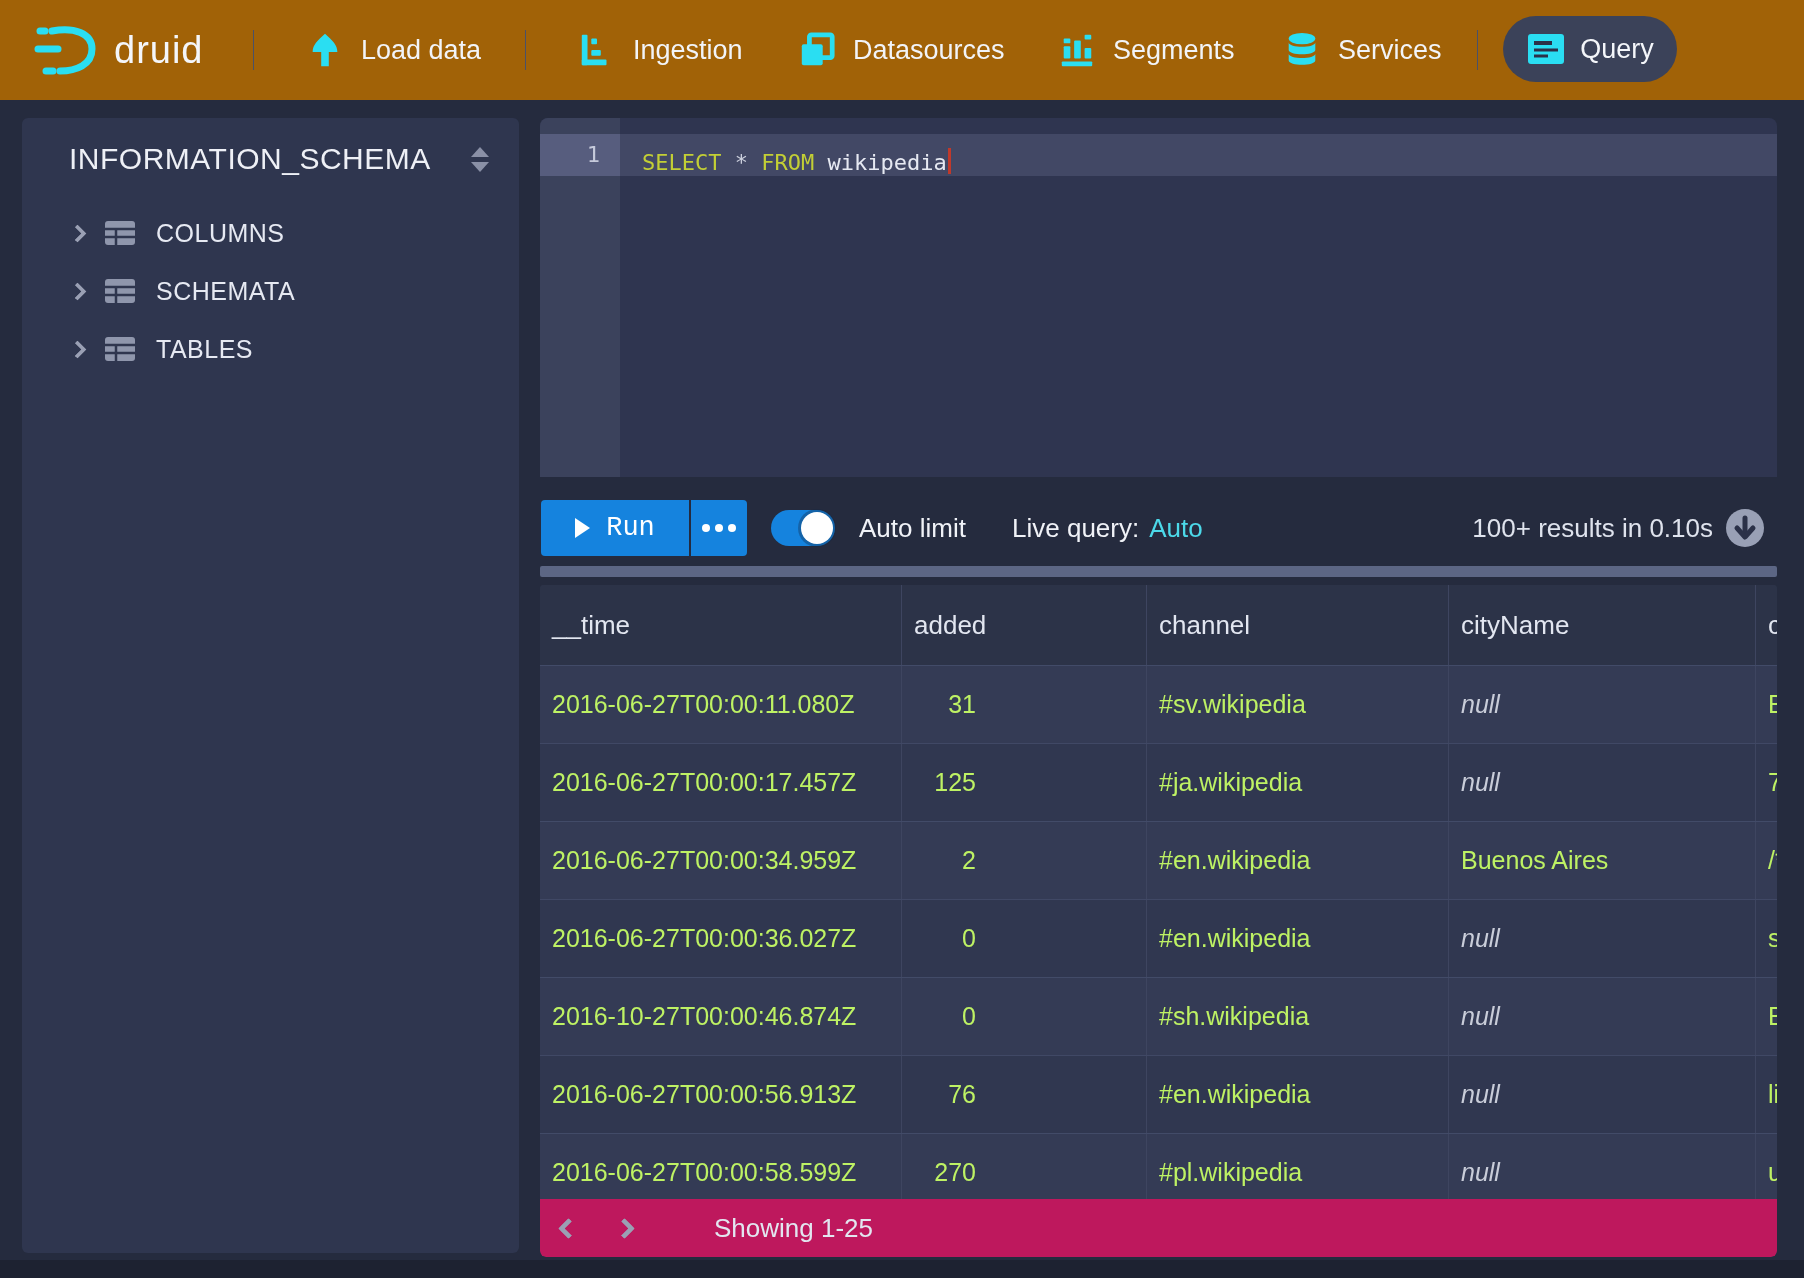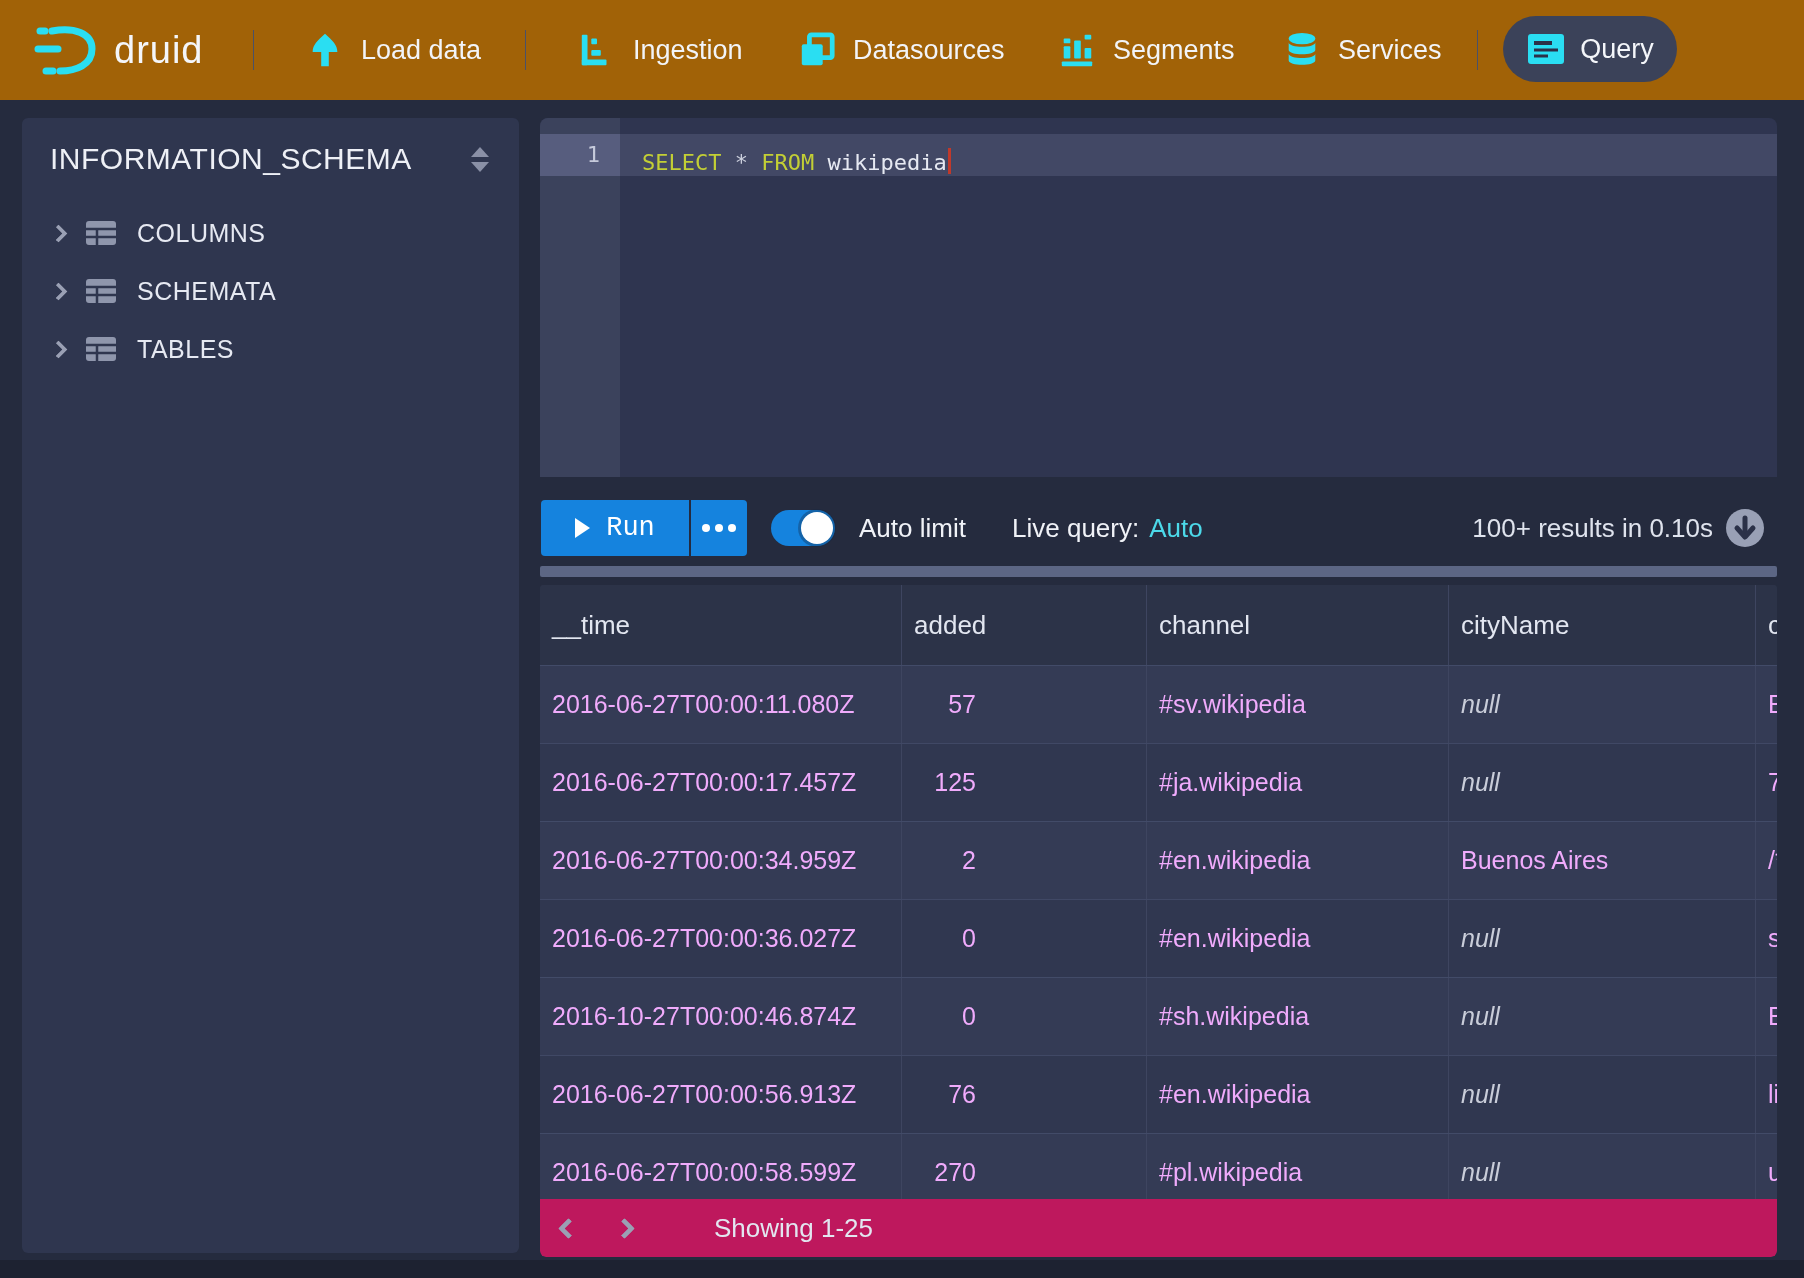--- a/index.html
+++ b/index.html
@@ -29,21 +29,21 @@
   .query-pill {
     position:absolute; left:1503px; top:16px; width:174px; height:66px;
     background:#3b4259; border-radius:33px;
     display:flex; align-items:center; justify-content:center; gap:14px;
     color:#f4f6fa; font-size:27px; cursor:pointer;
   }
 
   
   .schema-panel {
     position:absolute; left:22px; top:118px; width:497px; height:1135px;
-    background:#2f364f; border-radius:6px;
+    background:#2f364f; border-radius:6px;padding-left:19px;
   }
   .schema-head { display:flex; align-items:center; justify-content:space-between; padding:24px 26px 0 28px; }
   .schema-title { font-size:30px; color:#eef0f6; letter-spacing:0.5px; }
   .sort-icon { display:flex; flex-direction:column; gap:5px; cursor:pointer; padding:4px; }
   .sort-icon .tri-up { width:0; height:0; border-left:9px solid transparent; border-right:9px solid transparent; border-bottom:10px solid #8a90a6; }
   .sort-icon .tri-down { width:0; height:0; border-left:9px solid transparent; border-right:9px solid transparent; border-top:10px solid #8a90a6; }
   .schema-tree { margin-top:28px; }
   .tree-item { display:flex; align-items:center; height:58px; padding-left:30px; gap:20px; cursor:pointer; }
   .chev-right {
     width:13px; height:13px; border-top:4px solid #9aa0b4; border-right:4px solid #9aa0b4;
@@ -114,21 +114,21 @@
   .thead { background:#2c3348; }
   .th {
     height:80px; line-height:80px; padding:0 12px; font-size:26px; color:#e2e6f0;
     border-right:1px solid #3e4560; overflow:hidden; white-space:nowrap; cursor:pointer;
   }
   .th:last-child { border-right:none; }
   .trow { border-top:1px solid rgba(95,105,140,0.35); }
   .trow.light { background:#343b55; }
   .trow.dark { background:#303750; }
   .td {
-    height:77px; line-height:77px; padding:0 12px; font-size:25px; color:#f0abfc;
+    height:77px; line-height:77px; padding:0 12px; font-size:25px; color:#bef264;
     border-right:1px solid #3e4560; overflow:hidden; white-space:nowrap; cursor:pointer;
   }
   .td:last-child { border-right:none; }
   .numbox { display:inline-block; width:62px; text-align:right; }
   .null-val { font-style:italic; color:#c9cdd9; }
 
   
   .pagination {
     position:absolute; left:0; bottom:0; width:1237px; height:58px; background:#be185d;
     display:flex; align-items:center; border-radius:0 0 6px 6px;
@@ -334,21 +334,21 @@
       <div class="tgrid thead">
         <div class="th">__time</div>
         <div class="th">added</div>
         <div class="th">channel</div>
         <div class="th">cityName</div>
         <div class="th">comment</div>
       </div>
 
       <div class="tgrid trow light">
         <div class="td">2016-06-27T00:00:11.080Z</div>
-        <div class="td"><span class="numbox">57</span></div>
+        <div class="td"><span class="numbox">31</span></div>
         <div class="td">#sv.wikipedia</div>
         <div class="td null-val">null</div>
         <div class="td">Bot</div>
       </div>
       <div class="tgrid trow dark">
         <div class="td">2016-06-27T00:00:17.457Z</div>
         <div class="td"><span class="numbox">125</span></div>
         <div class="td">#ja.wikipedia</div>
         <div class="td null-val">null</div>
         <div class="td">70.</div>

